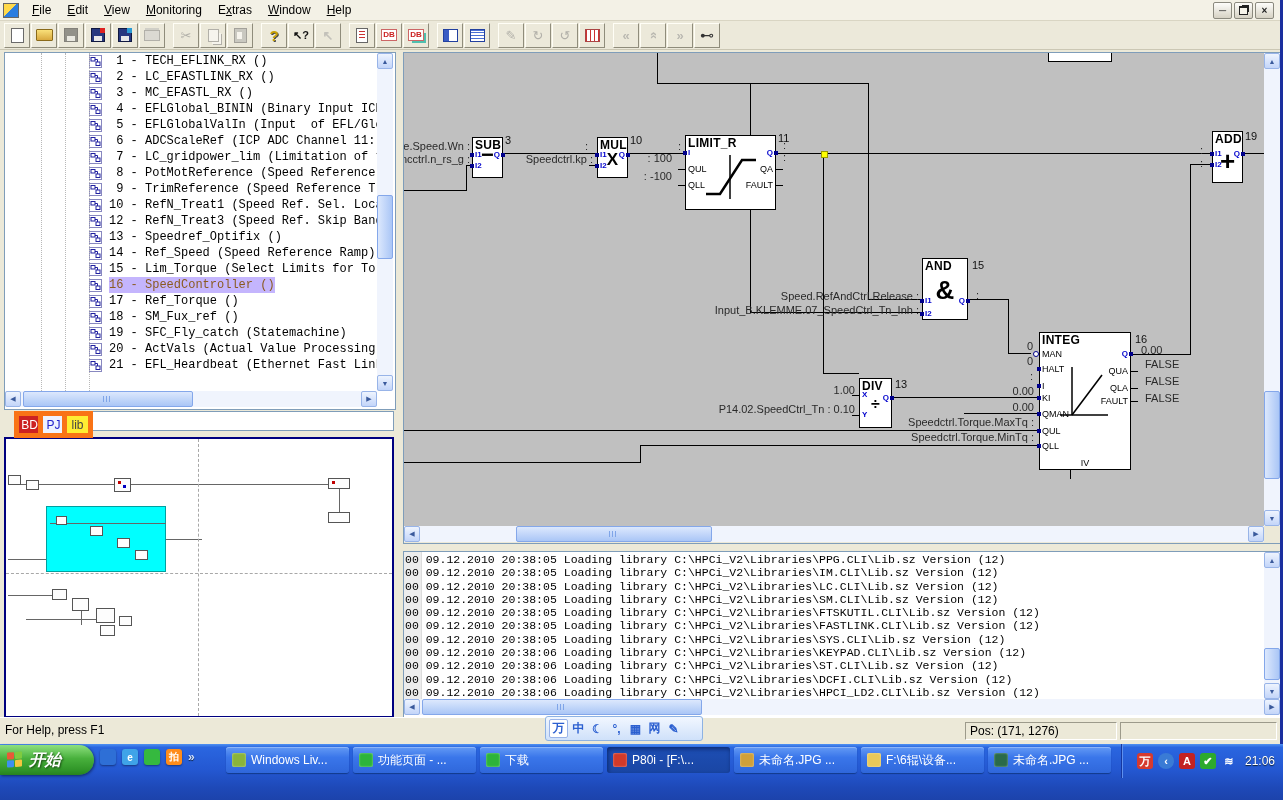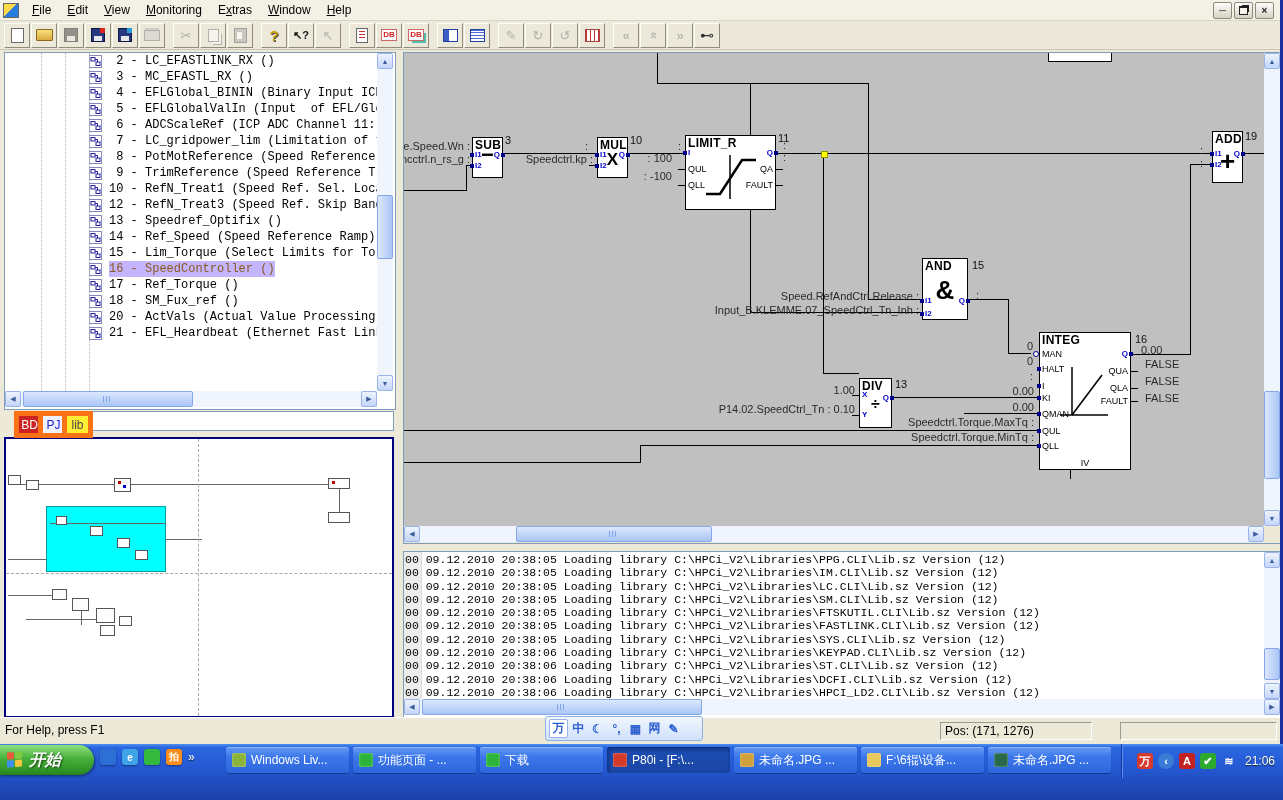--- a/index.html
+++ b/index.html
@@ -253,20 +253,26 @@
       <div class="tbtn">
         <span class="ic ic-g-key">⊷</span>
       </div>
     </div>
 
   <div id="treebox" class="white-box">
     <div id="treerows">
       <div class="tguide" style="left:36px"></div>
       <div class="tguide" style="left:60px"></div>
       <div class="tguide" style="left:84px"></div>
+    <div class="trow"><span class="ticn"><svg width="13" height="13" viewBox="0 0 13 13">
+              <rect x="0.5" y="0.5" width="12" height="12" fill="#fff" stroke="#8888c0"></rect>
+              <rect x="2" y="2.5" width="4" height="3.5" fill="none" stroke="#2020a0"></rect>
+              <rect x="7" y="7" width="4" height="3.5" fill="none" stroke="#2020a0"></rect>
+              <path d="M6 4.5 H8.5 V7" stroke="#2020a0" fill="none"></path>
+            </svg></span><span class="ttxt"> 1 - TECH_EFLINK_RX ()</span></div>
         <div class="trow"><span class="ticn"><svg width="13" height="13" viewBox="0 0 13 13">
               <rect x="0.5" y="0.5" width="12" height="12" fill="#fff" stroke="#8888c0"></rect>
               <rect x="2" y="2.5" width="4" height="3.5" fill="none" stroke="#2020a0"></rect>
               <rect x="7" y="7" width="4" height="3.5" fill="none" stroke="#2020a0"></rect>
               <path d="M6 4.5 H8.5 V7" stroke="#2020a0" fill="none"></path>
             </svg></span><span class="ttxt"> 2 - LC_EFASTLINK_RX ()</span></div>
         <div class="trow"><span class="ticn"><svg width="13" height="13" viewBox="0 0 13 13">
               <rect x="0.5" y="0.5" width="12" height="12" fill="#fff" stroke="#8888c0"></rect>
               <rect x="2" y="2.5" width="4" height="3.5" fill="none" stroke="#2020a0"></rect>
               <rect x="7" y="7" width="4" height="3.5" fill="none" stroke="#2020a0"></rect>
@@ -349,20 +355,26 @@
               <rect x="2" y="2.5" width="4" height="3.5" fill="none" stroke="#2020a0"></rect>
               <rect x="7" y="7" width="4" height="3.5" fill="none" stroke="#2020a0"></rect>
               <path d="M6 4.5 H8.5 V7" stroke="#2020a0" fill="none"></path>
             </svg></span><span class="ttxt">17 - Ref_Torque ()</span></div>
         <div class="trow"><span class="ticn"><svg width="13" height="13" viewBox="0 0 13 13">
               <rect x="0.5" y="0.5" width="12" height="12" fill="#fff" stroke="#8888c0"></rect>
               <rect x="2" y="2.5" width="4" height="3.5" fill="none" stroke="#2020a0"></rect>
               <rect x="7" y="7" width="4" height="3.5" fill="none" stroke="#2020a0"></rect>
               <path d="M6 4.5 H8.5 V7" stroke="#2020a0" fill="none"></path>
             </svg></span><span class="ttxt">18 - SM_Fux_ref ()</span></div>
+        <div class="trow"><span class="ticn"><svg width="13" height="13" viewBox="0 0 13 13">
+              <rect x="0.5" y="0.5" width="12" height="12" fill="#fff" stroke="#8888c0"></rect>
+              <rect x="2" y="2.5" width="4" height="3.5" fill="none" stroke="#2020a0"></rect>
+              <rect x="7" y="7" width="4" height="3.5" fill="none" stroke="#2020a0"></rect>
+              <path d="M6 4.5 H8.5 V7" stroke="#2020a0" fill="none"></path>
+            </svg></span><span class="ttxt">19 - SFC_Fly_catch (Statemachine)</span></div>
         <div class="trow"><span class="ticn"><svg width="13" height="13" viewBox="0 0 13 13">
               <rect x="0.5" y="0.5" width="12" height="12" fill="#fff" stroke="#8888c0"></rect>
               <rect x="2" y="2.5" width="4" height="3.5" fill="none" stroke="#2020a0"></rect>
               <rect x="7" y="7" width="4" height="3.5" fill="none" stroke="#2020a0"></rect>
               <path d="M6 4.5 H8.5 V7" stroke="#2020a0" fill="none"></path>
             </svg></span><span class="ttxt">20 - ActVals (Actual Value Processing for D</span></div>
         <div class="trow"><span class="ticn"><svg width="13" height="13" viewBox="0 0 13 13">
               <rect x="0.5" y="0.5" width="12" height="12" fill="#fff" stroke="#8888c0"></rect>
               <rect x="2" y="2.5" width="4" height="3.5" fill="none" stroke="#2020a0"></rect>
               <rect x="7" y="7" width="4" height="3.5" fill="none" stroke="#2020a0"></rect>
@@ -618,21 +630,21 @@
     <span id="helptext">For Help, press F1</span>
     <div id="imebar">
         <span class="imeic tile">万</span>
         <span class="imeic">中</span>
         <span class="imeic">☾</span>
         <span class="imeic">°,</span>
         <span class="imeic">▦</span>
         <span class="imeic">网</span>
         <span class="imeic">✎</span>
       </div>
-    <div class="sfield" style="left:940px;width:152px">
+    <div class="sfield" style="left:965px;width:152px">
       <span>Pos: (171, 1276)</span>
     </div>
     <div class="sfield" style="left:1120px;width:157px"></div>
   </div>
 
   <div id="taskbar">
     <div id="startbtn">
       <span id="startflag">
         <i style="background:#e85a38"></i>
           <i style="background:#7fcb3f"></i>

